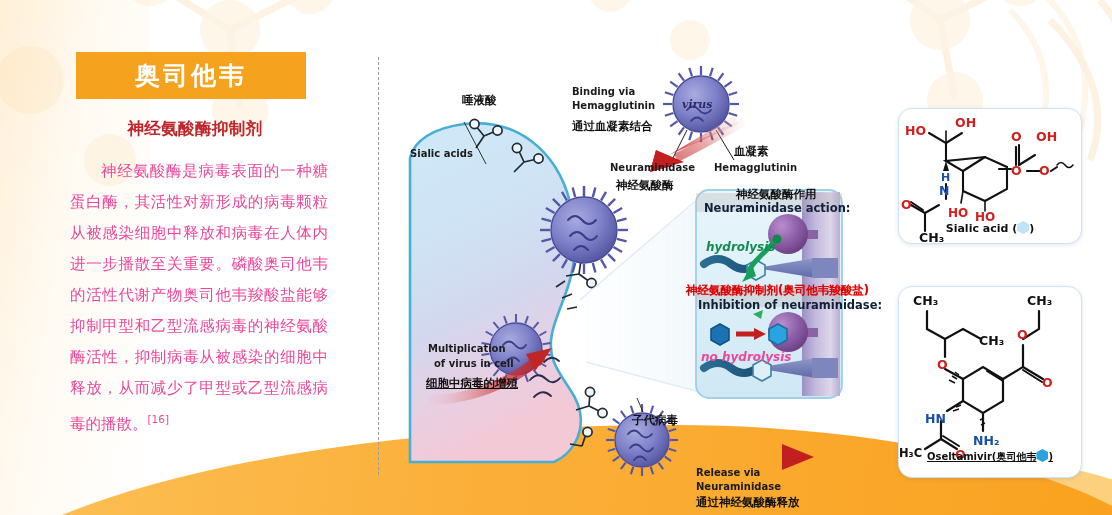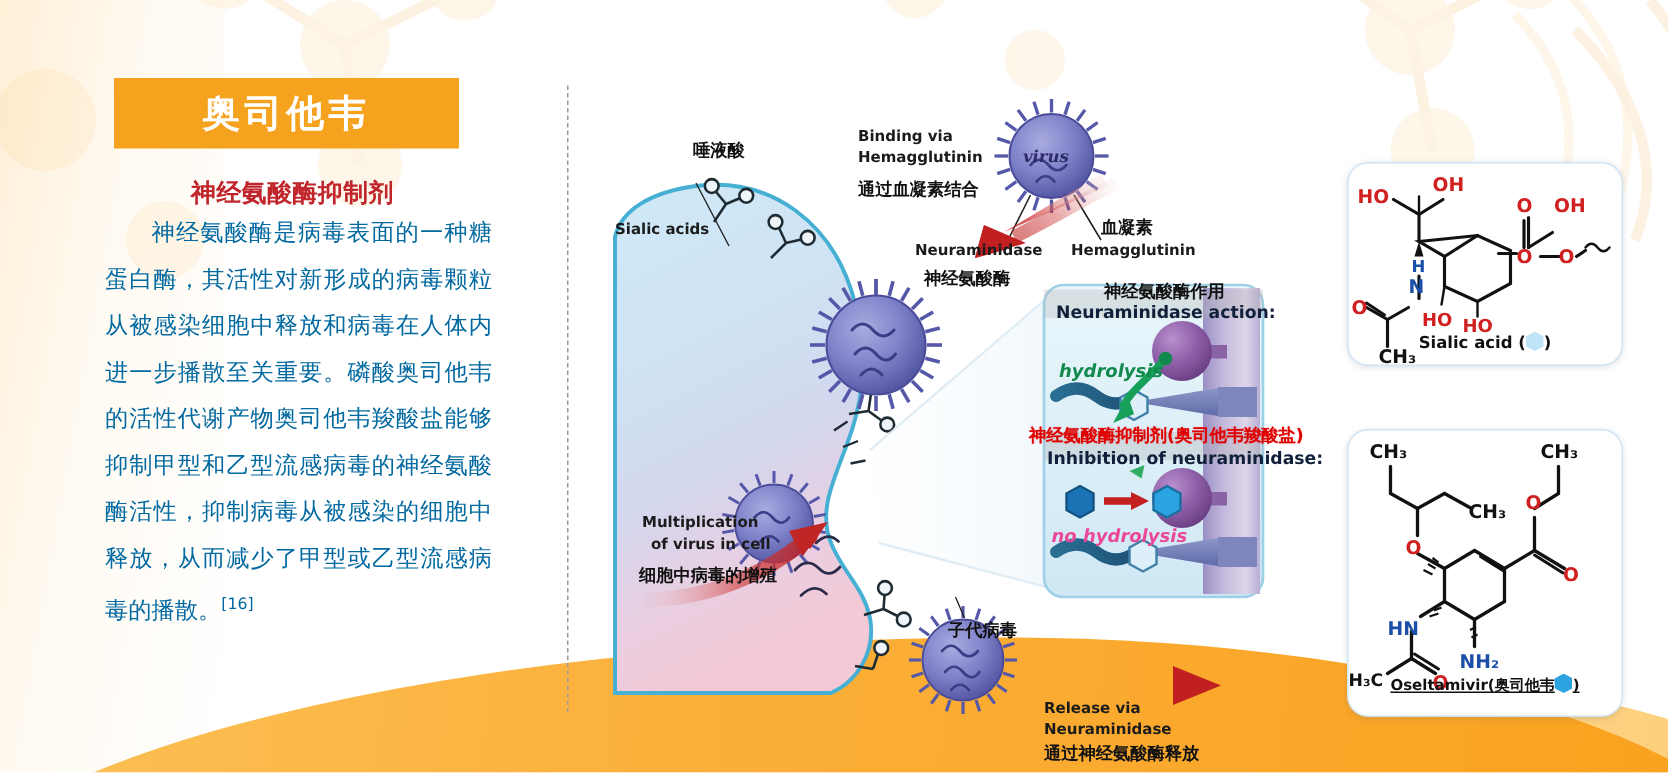--- a/index.html
+++ b/index.html
@@ -88,22 +88,23 @@
     margin-top: 19px;
     text-align: center;
     width: 250px;
     color: #c0252b;
     font-size: 16.5px;
     font-weight: bold;
     letter-spacing: .4px;
     font-family: "DejaVu Sans", "Liberation Sans", sans-serif;
   }
   #body-text {
+    margin-top: 16px;
     width: 258px;
-    color: #0369a1;
+    color: #ec4899;
     font-size: 15.5px;
     line-height: 31px;
     text-align: justify;
     text-indent: 31px;
     font-family: "DejaVu Sans", "Liberation Sans", sans-serif;
   }
   #body-text .cite {
     font-size: 10.5px;
     vertical-align: super;
     text-indent: 0;
@@ -748,21 +749,21 @@
     <div class="virus-txt" style="left:278px; top:36px;">virus</div>
 
     <div class="lbl lbl-en" style="left:206px; top:100px;">Neuraminidase</div>
     <div class="lbl lbl-cn" style="left:212px; top:117px;">神经氨酸酶</div>
 
     <div class="lbl lbl-cn" style="left:330px; top:83px;">血凝素</div>
     <div class="lbl lbl-en" style="left:310px; top:100px;">Hemagglutinin</div>
 
     <div class="lbl lbl-en" style="left:24px;  top:281px;">Multiplication</div>
     <div class="lbl lbl-en" style="left:30px;  top:296px;">of virus in cell</div>
-    <div class="lbl lbl-cn" style="left:22px;  top:315px;">细胞中病毒的增殖</div>
+    <div class="lbl lbl-cn" style="left:22px;  top:315px;text-decoration:underline;">细胞中病毒的增殖</div>
 
     <div class="lbl lbl-cn" style="left:228px; top:331px;margin-top:21px;">子代病毒</div>
 
     <div class="lbl lbl-en" style="left:292px; top:405px;">Release via</div>
     <div class="lbl lbl-en" style="left:292px; top:419px;">Neuraminidase</div>
     <div class="lbl lbl-cn" style="left:292px; top:434px;">通过神经氨酸酶释放</div>
 
     <div class="lbl lbl-cn" style="left:332px; top:126px;">神经氨酸酶作用</div>
     <div class="lbl lbl-ins-en" style="left:300px; top:140px;">Neuraminidase action:</div>
     <div class="lbl lbl-green" style="left:302px; top:178px;">hydrolysis</div>

